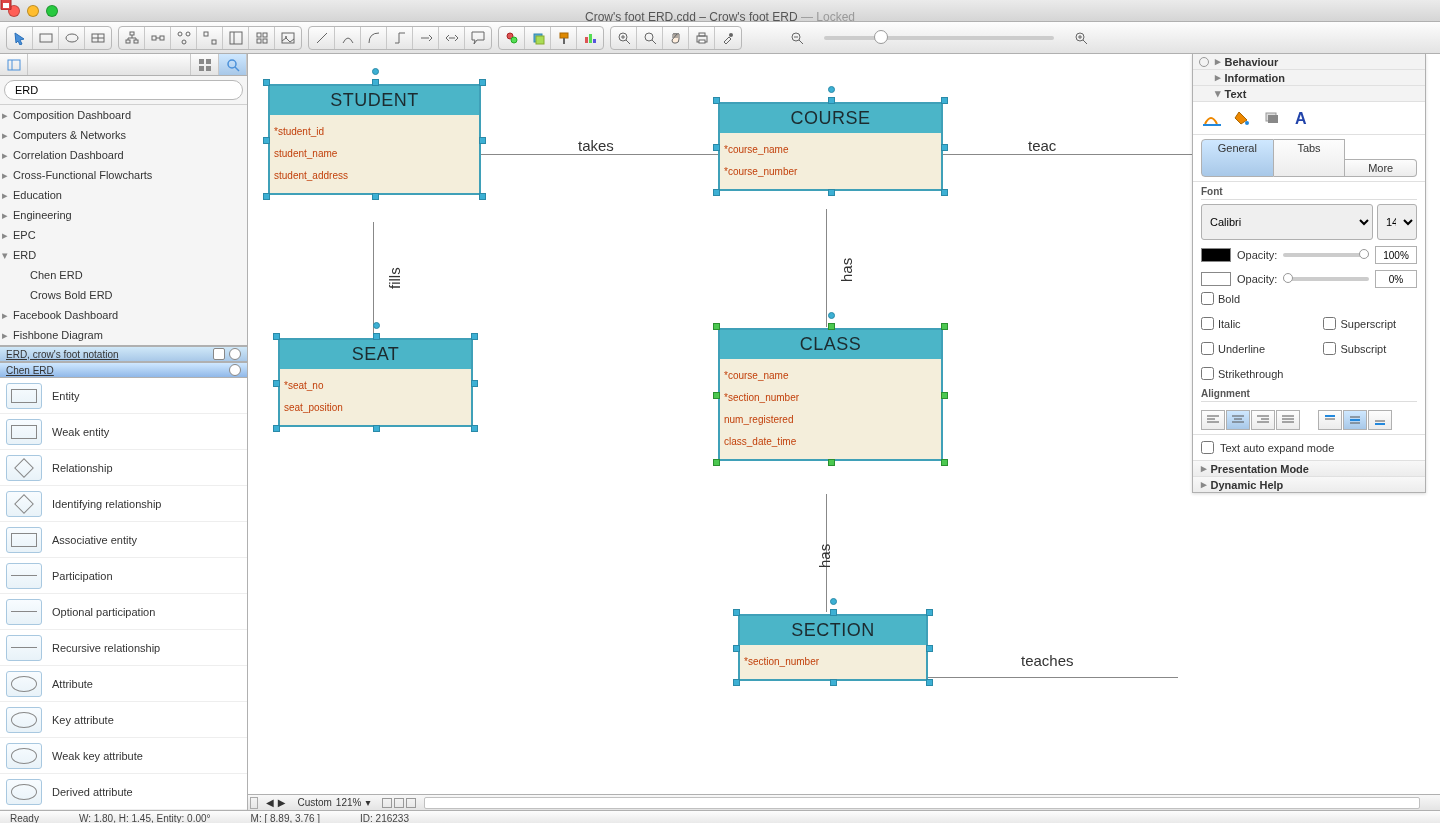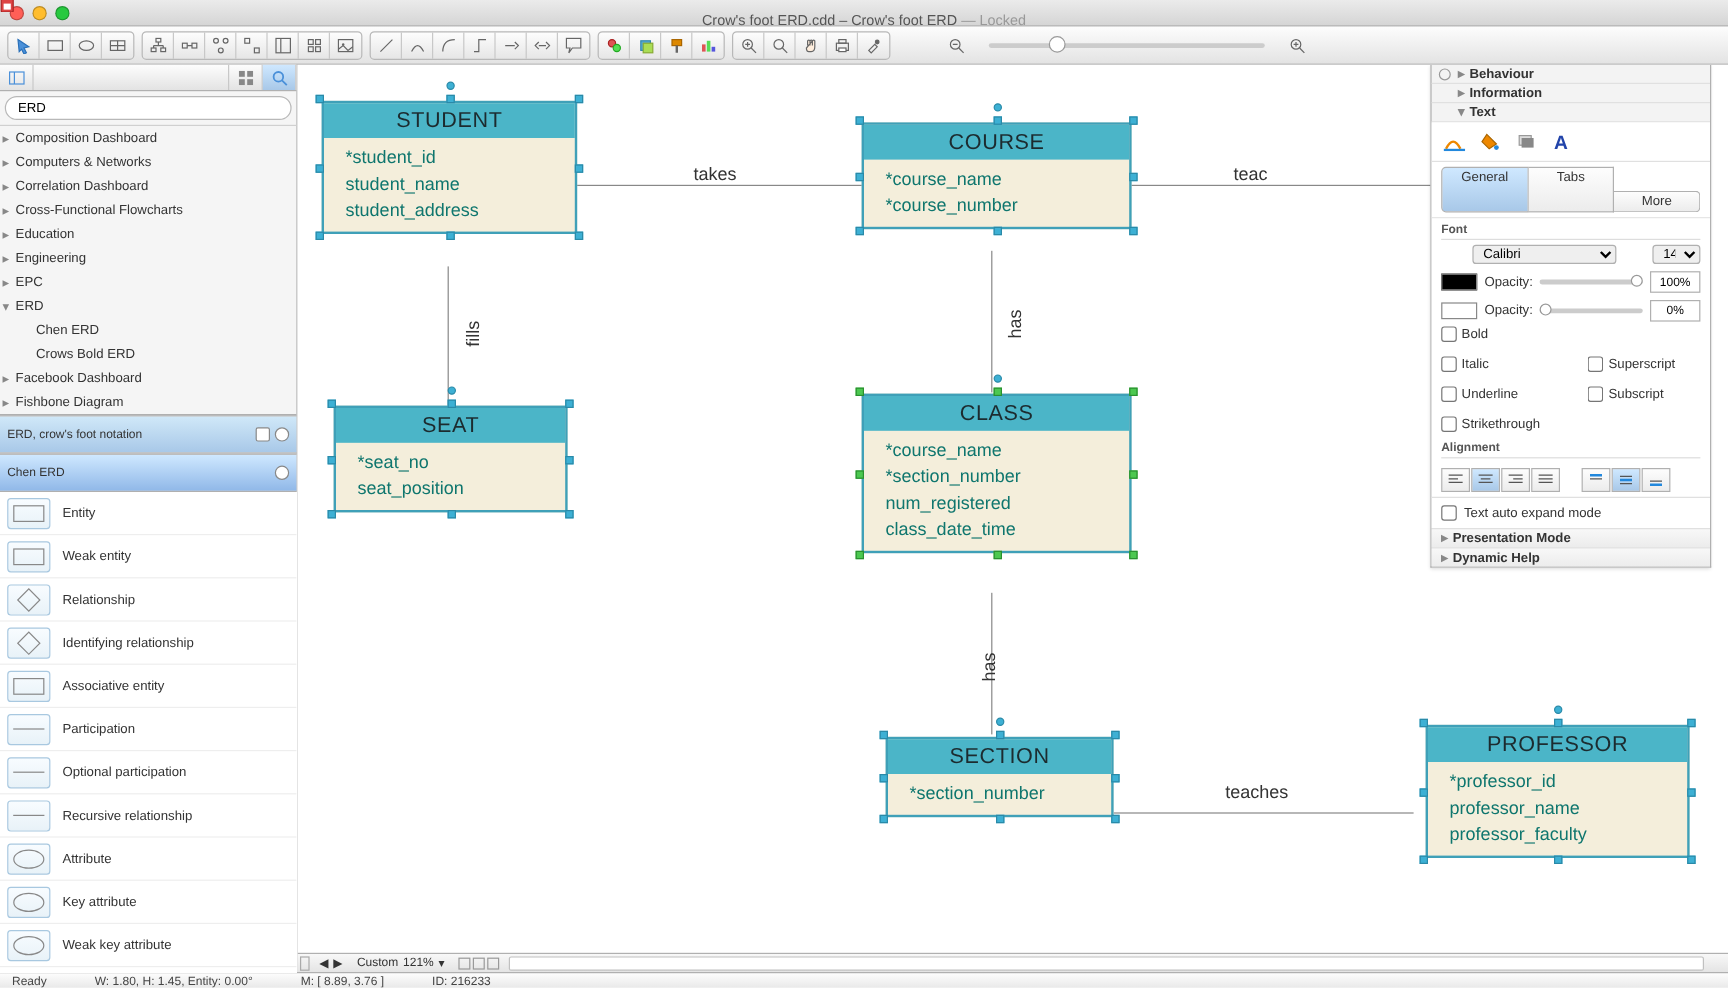--- a/index.html
+++ b/index.html
@@ -23,37 +23,37 @@
 .main { display: flex; height: 756px; }
 .sidebar { width: 248px; background: #f5f5f5; border-right: 1px solid #b0b0b0; display: flex; flex-direction: column; }
 .side-tabs { height: 22px; background: linear-gradient(#fdfdfd,#e3e3e3); border-bottom: 1px solid #b0b0b0; display: flex; }
 .side-tab { flex: 1; display:flex;align-items:center;justify-content:center; border-right:1px solid #c8c8c8;}
 .search-row { padding: 4px; border-bottom: 1px solid #d0d0d0; }
 .search-row input { width: 100%; height: 20px; border-radius: 10px; border: 1px solid #b8b8b8; padding: 0 10px; font-size: 11px; background:#fff; }
 .tree { flex: 0 0 auto; overflow: hidden; border-bottom: 1px solid #b0b0b0; }
 .tree-item { height: 20px; display: flex; align-items: center; padding: 0 4px 0 2px; }
 .tree-item.child { padding-left: 30px; }
 .tree-item .disc { width: 8px; display:inline-block; color:#888; margin-right:3px;}
-.stencil-header { height: 32px; background: linear-gradient(#d0e8f8,#a8c8e8); border-top:1px solid #b0b0b0; border-bottom:1px solid #b0b0b0; display:flex; align-items:center; padding:0 6px; font-size: 10px; color:#333;}
+.stencil-header { height: 16px; background: linear-gradient(#d0e8f8,#a8c8e8); border-top:1px solid #b0b0b0; border-bottom:1px solid #b0b0b0; display:flex; align-items:center; padding:0 6px; font-size: 10px; color:#333;text-decoration:underline;}
 .stencil-header .icons { margin-left:auto; display:flex; gap:4px;}
 .stencil-header .sic { width:12px;height:12px;border:1px solid #888;border-radius:2px;background:#fff;}
 .shapes { flex: 1; overflow: auto; background: #fff; }
 .shape-row { height: 36px; display: flex; align-items: center; gap: 10px; padding: 0 6px; border-bottom: 1px solid #eee; }
 .shape-thumb { width: 36px; height: 26px; border: 1px solid #a8c8e0; border-radius: 3px; background: linear-gradient(#f8fcff,#e8f2f8); display:flex;align-items:center;justify-content:center;}
 .shape-thumb.ellipse div { width:26px;height:16px;border:1px solid #888;border-radius:50%;}
 .shape-thumb.rect div { width:26px;height:14px;border:1px solid #888;}
 .shape-thumb.diamond div { width:14px;height:14px;border:1px solid #888;transform:rotate(45deg);}
 .shape-thumb.line div { width:26px;height:0;border-top:1px solid #888;}
 
 .canvas-area { flex: 1; background: #fff; position: relative; overflow: hidden; }
 .canvas { position:absolute; inset:0; background:#fff; }
 
 .entity { position: absolute; border: 2px solid #3fa0b8; background: #f4eedb; }
 .entity .hdr { background: #4bb5c8; color: #1c2b2f; font-size: 18px; font-weight: 400; text-align: center; padding: 4px 0; letter-spacing: 0.5px;}
-.entity .body { padding: 6px 18px; font-size: 15px; line-height: 22px; color:#0f766e;}
+.entity .body { padding: 6px 4px; font-size: 10px; line-height: 22px; color:#c2410c;}
 .sel-handles { position:absolute; inset:-4px; pointer-events:none;}
 .sel-handles .h { position:absolute; width:7px; height:7px; background:#3db0d4; border:1px solid #2a8aa8;}
 .sel-handles.active .h { background:#4cc850; border-color:#2a9030;}
 .sel-handles .dot { position:absolute; width:7px;height:7px;border-radius:50%;background:#3db0d4;border:1px solid #2a8aa8;}
 .h.tl{top:-3px;left:-3px;} .h.tm{top:-3px;left:50%;margin-left:-3px;} .h.tr{top:-3px;right:-3px;}
 .h.ml{top:50%;left:-3px;margin-top:-3px;} .h.mr{top:50%;right:-3px;margin-top:-3px;}
 .h.bl{bottom:-3px;left:-3px;} .h.bm{bottom:-3px;left:50%;margin-left:-3px;} .h.br{bottom:-3px;right:-3px;}
 
 .rel-label { position:absolute; font-size:15px; color:#333; }
 .rel-label.vert { transform: rotate(-90deg); transform-origin: left top; }
@@ -65,21 +65,21 @@
 .insp-row .disc { color:#888; margin-right:4px;}
 .insp-icons { display:flex; gap:8px; padding:6px 8px; border-bottom:1px solid #e0e0e0; background:#fff;}
 .insp-icons .ii { width:22px;height:20px;display:flex;align-items:center;justify-content:center;}
 .insp-tabs { display:flex; padding:4px 8px; gap:0; background:#fff; border-bottom:1px solid #e0e0e0;}
 .insp-tab { flex:1; text-align:center; font-size:11px; padding:2px 0; border:1px solid #b0b0b0; background:linear-gradient(#fdfdfd,#ececec);}
 .insp-tab.active { background:linear-gradient(#cfe8ff,#a8c8e8);}
 .insp-tab:first-child{border-radius:4px 0 0 4px;} .insp-tab:last-child{border-radius:0 4px 4px 0;border-left:none;margin-top:20px;} .insp-tab:nth-child(2){border-left:none;}
 .insp-section { padding:4px 8px; background:#fff;}
 .insp-label { font-size:10px;font-weight:bold;color:#555;border-bottom:1px solid #ddd;padding-bottom:2px;margin-bottom:4px;}
 .font-row { display:flex; gap:4px;}
-.font-row select, .font-row input { height:16px; border:1px solid #b0b0b0; border-radius:3px; font-size:11px; padding:0 4px;margin-left:26px;}
+.font-row select, .font-row input { height:36px; border:1px solid #b0b0b0; border-radius:3px; font-size:11px; padding:0 4px;}
 .op-row { display:flex; align-items:center; gap:6px; margin-top:6px;}
 .op-row .sw { width:30px;height:14px;border:1px solid #888;}
 .op-row .sl { flex:1;height:4px;background:#ccc;border-radius:2px;position:relative;}
 .op-row .sl .t{width:10px;height:10px;border-radius:50%;background:#fff;border:1px solid #999;position:absolute;top:-4px;}
 .op-row input { width:42px;height:18px;border:1px solid #b0b0b0;text-align:center;font-size:10px;}
 .check-row { display:flex; gap:40px; margin-top:4px;align-items:center;}
 .check-row label { font-size:11px; display:flex;align-items:center;gap:4px;}
 .align-group { display:flex; gap:1px; margin-top:4px;}
 .align-btn { width:24px;height:20px;border:1px solid #b0b0b0;background:linear-gradient(#fdfdfd,#ececec);display:flex;align-items:center;justify-content:center;}
 .align-btn.active { background:linear-gradient(#cfe8ff,#a8c8e8);}
@@ -564,39 +564,20 @@
             <div class="h bl"></div>
             <div class="h bm"></div>
             <div class="h br"></div>
             <div class="dot" style="top: -14px; left: 50%; margin-left: -3px;"></div>
           </div>
         </div>
         <div class="entity" style="left: 490px; top: 560px; width: 190px;">
           <div class="hdr">SECTION</div>
           <div class="body">
             <div>*section_number</div>
-          </div>
-          <div class="sel-handles">
-            <div class="h tl"></div>
-            <div class="h tm"></div>
-            <div class="h tr"></div>
-            <div class="h ml"></div>
-            <div class="h mr"></div>
-            <div class="h bl"></div>
-            <div class="h bm"></div>
-            <div class="h br"></div>
-            <div class="dot" style="top: -14px; left: 50%; margin-left: -3px;"></div>
-          </div>
-        </div>
-        <div class="entity" style="left: 940px; top: 550px; width: 220px;">
-          <div class="hdr">PROFESSOR</div>
-          <div class="body">
-            <div>*professor_id</div>
-            <div>professor_name</div>
-            <div>professor_faculty</div>
           </div>
           <div class="sel-handles">
             <div class="h tl"></div>
             <div class="h tm"></div>
             <div class="h tr"></div>
             <div class="h ml"></div>
             <div class="h mr"></div>
             <div class="h bl"></div>
             <div class="h bm"></div>
             <div class="h br"></div>

